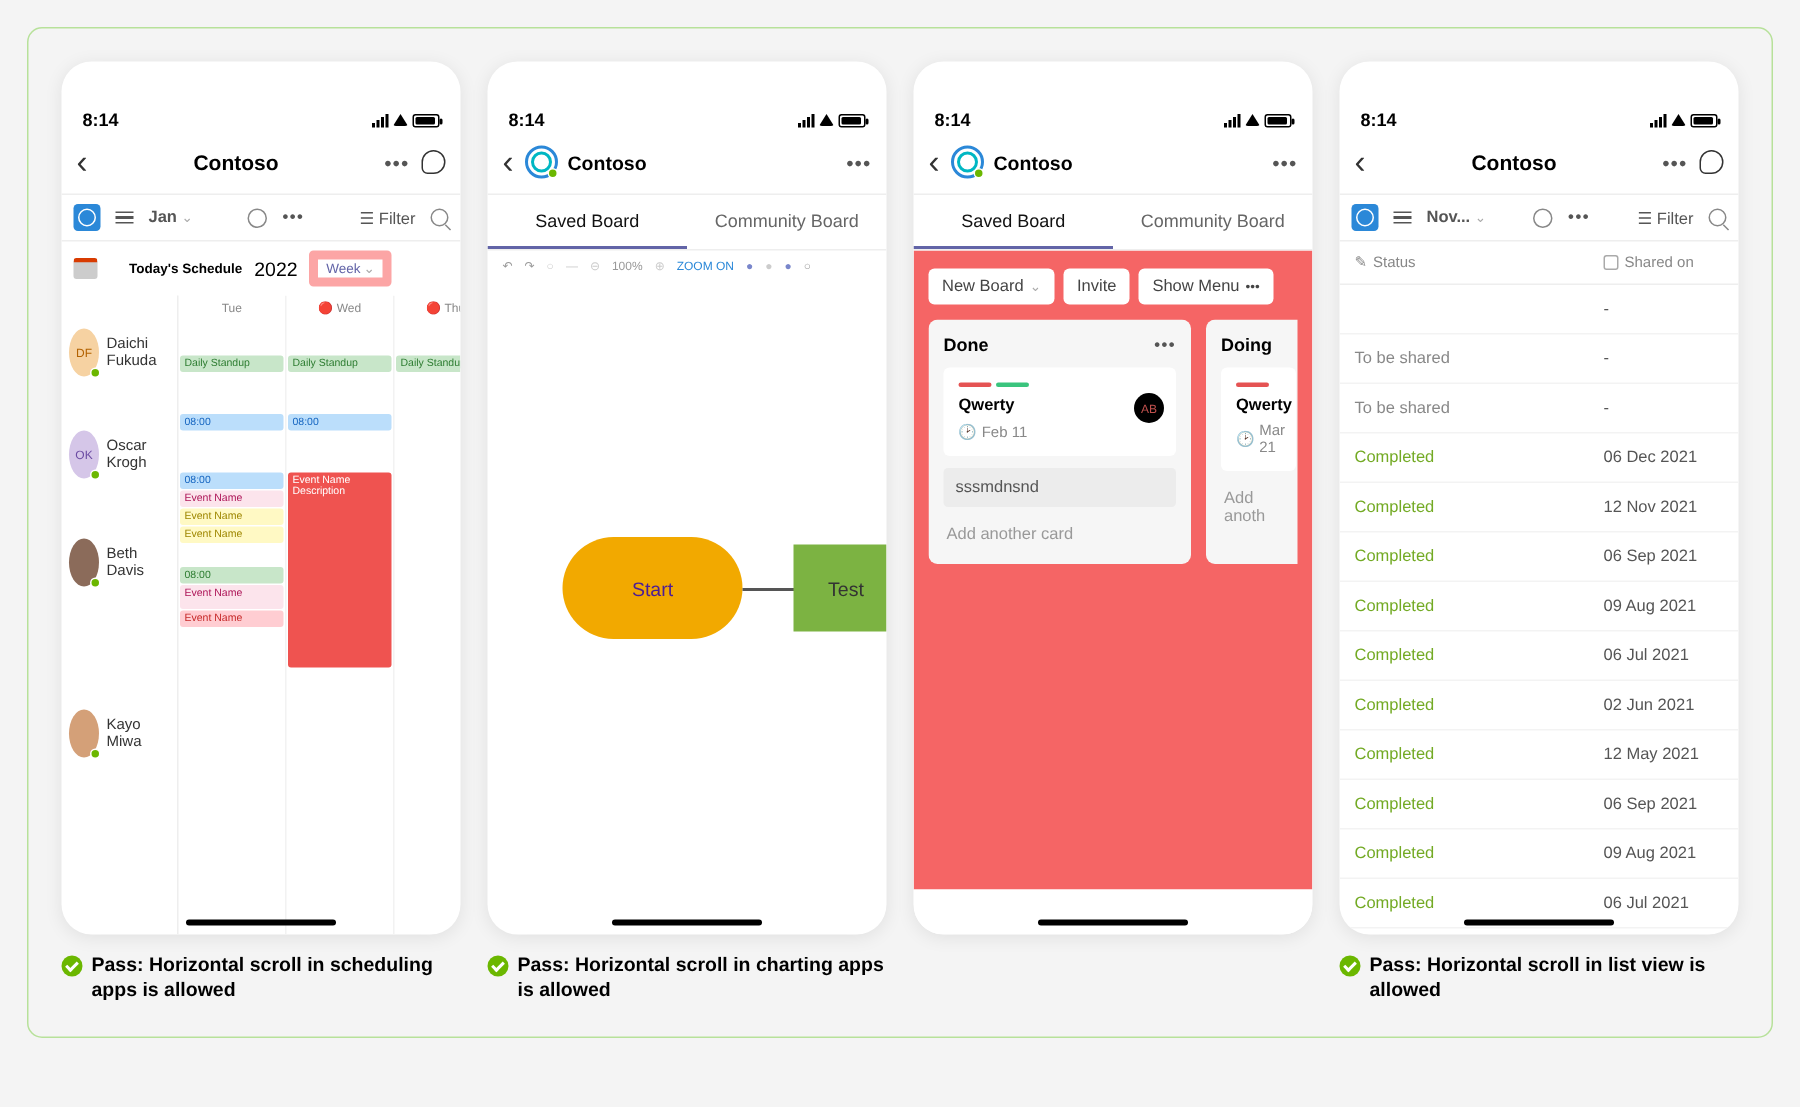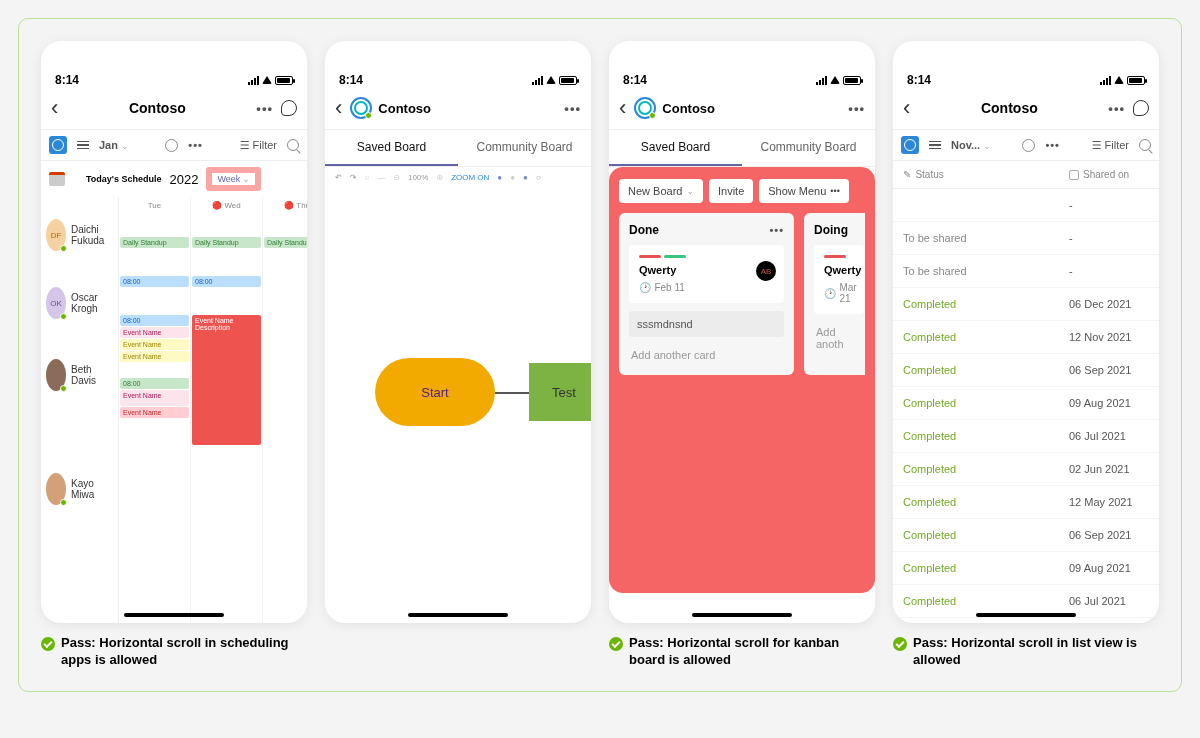--- a/index.html
+++ b/index.html
@@ -72,21 +72,21 @@
 
 .charttb{display:flex;gap:8px;align-items:center;padding:6px 10px;font-size:8px;color:#999;}
 .charttb span{flex:none;}
 .zoom{color:#2b88d8;font-size:8px;}
 .canvas{position:relative;height:100%;}
 .oval{position:absolute;left:50px;top:170px;width:120px;height:68px;background:#f2a900;border-radius:40px;display:flex;align-items:center;justify-content:center;font-size:13px;color:#4c1d95;}
 .rect{position:absolute;right:-8px;top:175px;width:70px;height:58px;background:#7cb342;display:flex;align-items:center;justify-content:center;font-size:13px;color:#333;}
 .line{position:absolute;left:170px;top:204px;width:50px;height:1.5px;background:#555;}
 
 
-.kbg{background:#f56565;flex:1;padding:12px 10px;display:flex;flex-direction:column;gap:10px;overflow:hidden;border-radius:14px;}
+.kbg{background:#f56565;flex:1;padding:12px 10px;display:flex;flex-direction:column;gap:10px;overflow:hidden;}
 .kbtns{display:flex;gap:6px;}
 .kbtn{background:#fff;border-radius:4px;padding:6px 9px;font-size:11px;color:#444;display:inline-flex;align-items:center;gap:4px;}
 .klists{display:flex;gap:10px;overflow:hidden;}
 .klist{background:#f6f6f6;border-radius:6px;width:175px;flex:none;padding:10px;display:flex;flex-direction:column;gap:8px;}
 .klh{display:flex;justify-content:space-between;align-items:center;font-size:12px;font-weight:600;}
 .kcard{background:#fff;border-radius:4px;padding:10px;font-size:11px;display:flex;flex-direction:column;gap:6px;position:relative;}
 .ktags{display:flex;gap:3px;}
 .ktag{width:22px;height:3px;border-radius:2px;}
 .kdate{color:#888;font-size:10px;display:flex;align-items:center;gap:3px;}
 .abav{position:absolute;right:8px;bottom:22px;width:20px;height:20px;border-radius:50%;background:#000000;color:#c0504d;font-size:8px;display:flex;align-items:center;justify-content:center;font-weight:400;}
@@ -269,20 +269,24 @@
           <span style="color:#7986cb">●</span>
     <span>○</span>
   </div>
   <div class="content canvas">
     <div class="oval">Start</div>
     <div class="line"></div>
     <div class="rect">Test</div>
   </div>
   <div class="homebar"></div>
 </div>
+<div class="caption">
+  <span class="check"></span>
+  <span><b>Pass: Horizontal scroll in charting apps is allowed</b></span>
+</div>
 </div>
 
 <div class="col">
 <div class="phone">
   <div class="statusbar">
     <span>8:14</span>
     <span class="signal">
             <span class="bars">
               <i></i>
               <i></i>
@@ -356,24 +360,20 @@
                   </div>
           </div>
           <div class="kadd">Add anoth</div>
         </div>
       </div>
     </div>
     <div style="height:30px;background:#fff"></div>
   </div>
   <div class="homebar"></div>
 </div>
-<div class="caption">
-  <span class="check"></span>
-  <span><b>Pass: Horizontal scroll for kanban board is allowed</b></span>
-</div>
 </div>
 
 <div class="col">
 <div class="phone">
   <div class="statusbar">
     <span>8:14</span>
     <span class="signal">
             <span class="bars">
               <i></i>
               <i></i>

